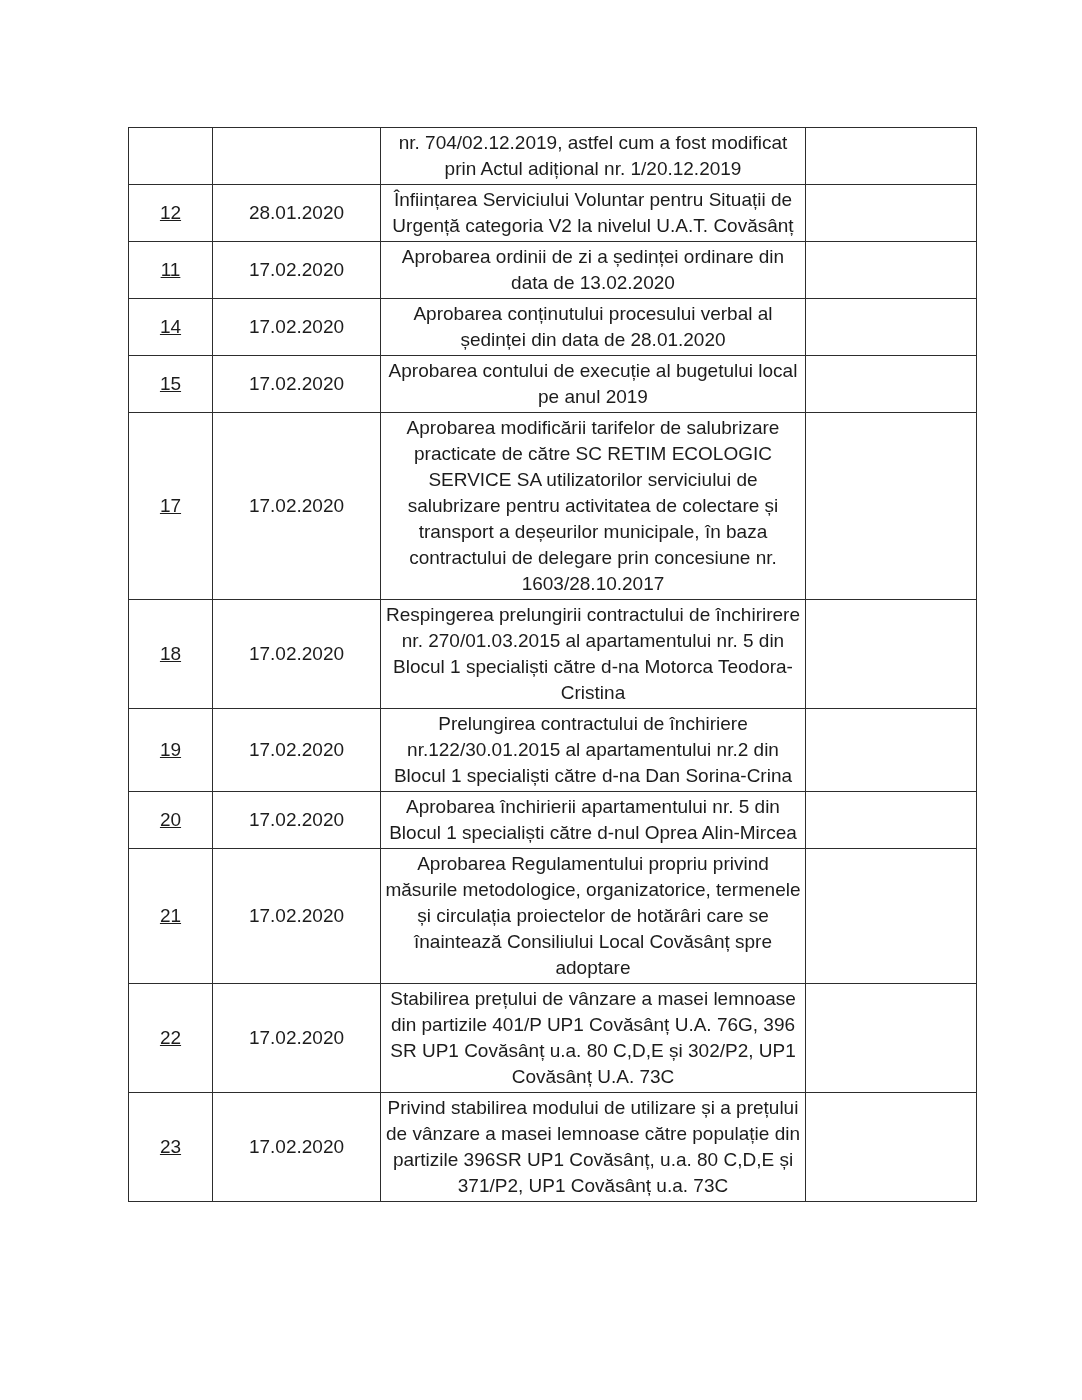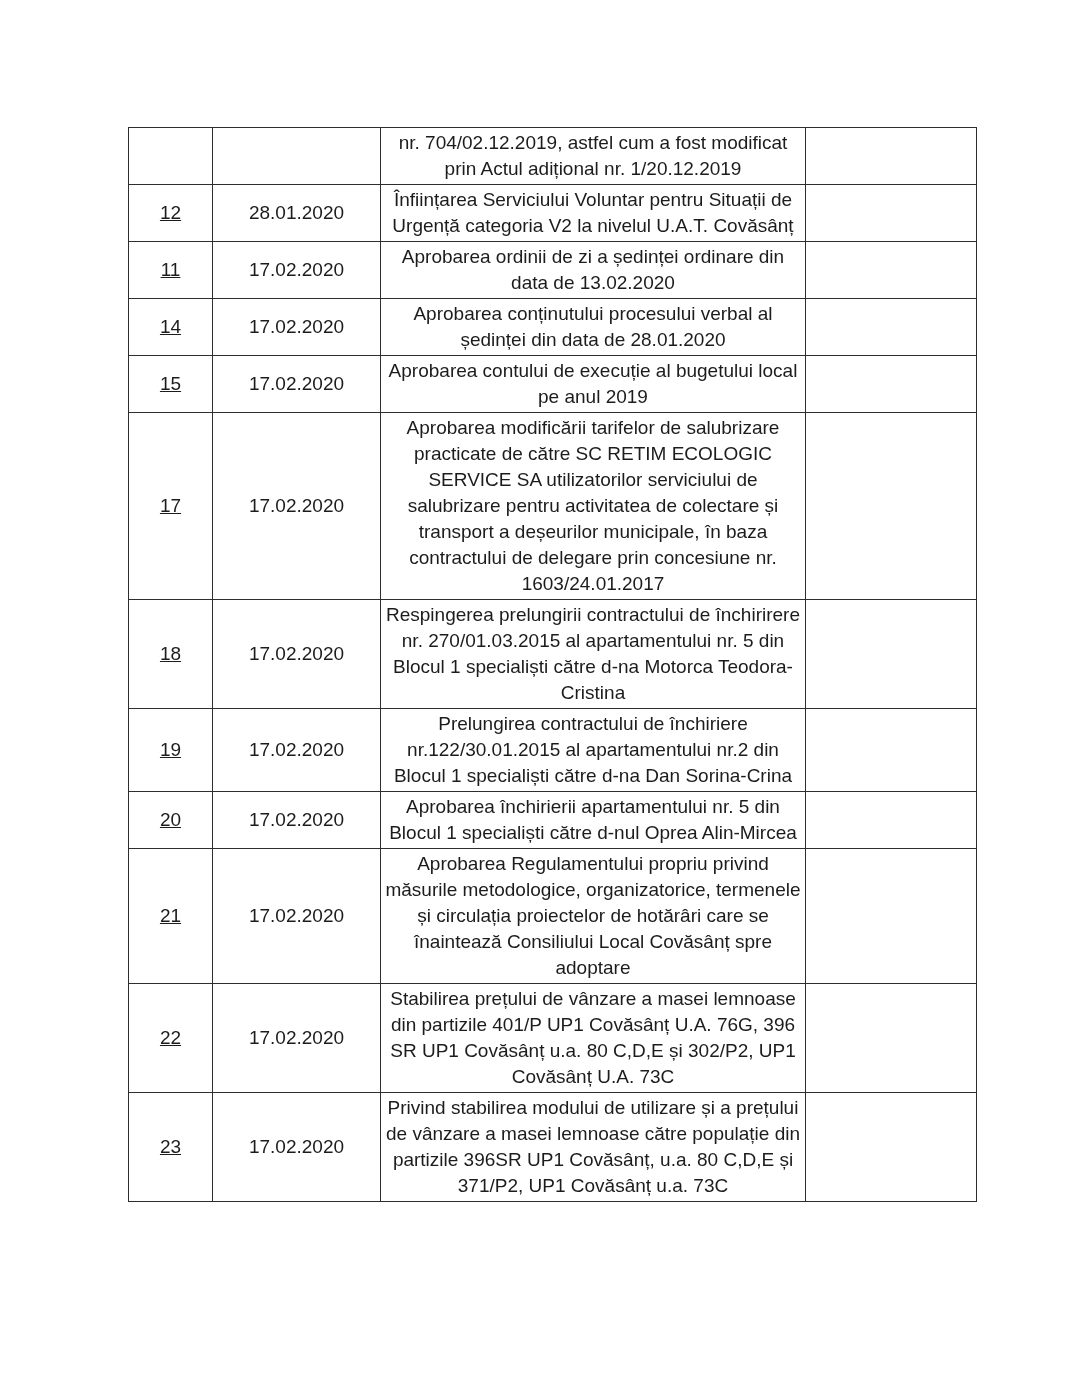--- a/index.html
+++ b/index.html
@@ -82,21 +82,21 @@
     <td class="col-nr">15</td>
     <td class="col-date">17.02.2020</td>
     <td class="col-title">Aprobarea contului de execuție al bugetului local pe anul 2019</td>
     <td class="col-obs"></td>
   </tr>
 
 
   <tr>
     <td class="col-nr">17</td>
     <td class="col-date">17.02.2020</td>
-    <td class="col-title">Aprobarea modificării tarifelor de salubrizare practicate de către SC RETIM ECOLOGIC SERVICE SA utilizatorilor serviciului de salubrizare pentru activitatea de colectare și transport a deșeurilor municipale, în baza contractului de delegare prin concesiune nr. 1603/24.01.2017</td>
+    <td class="col-title">Aprobarea modificării tarifelor de salubrizare practicate de către SC RETIM ECOLOGIC SERVICE SA utilizatorilor serviciului de salubrizare pentru activitatea de colectare și transport a deșeurilor municipale, în baza contractului de delegare prin concesiune nr. 1603/28.10.2017</td>
     <td class="col-obs"></td>
   </tr>
 
   <tr>
     <td class="col-nr">18</td>
     <td class="col-date">17.02.2020</td>
     <td class="col-title">Respingerea prelungirii contractului de închirirere nr. 270/01.03.2015 al apartamentului nr. 5 din Blocul 1 specialiști către d-na Motorca Teodora-Cristina</td>
     <td class="col-obs"></td>
   </tr>
 

